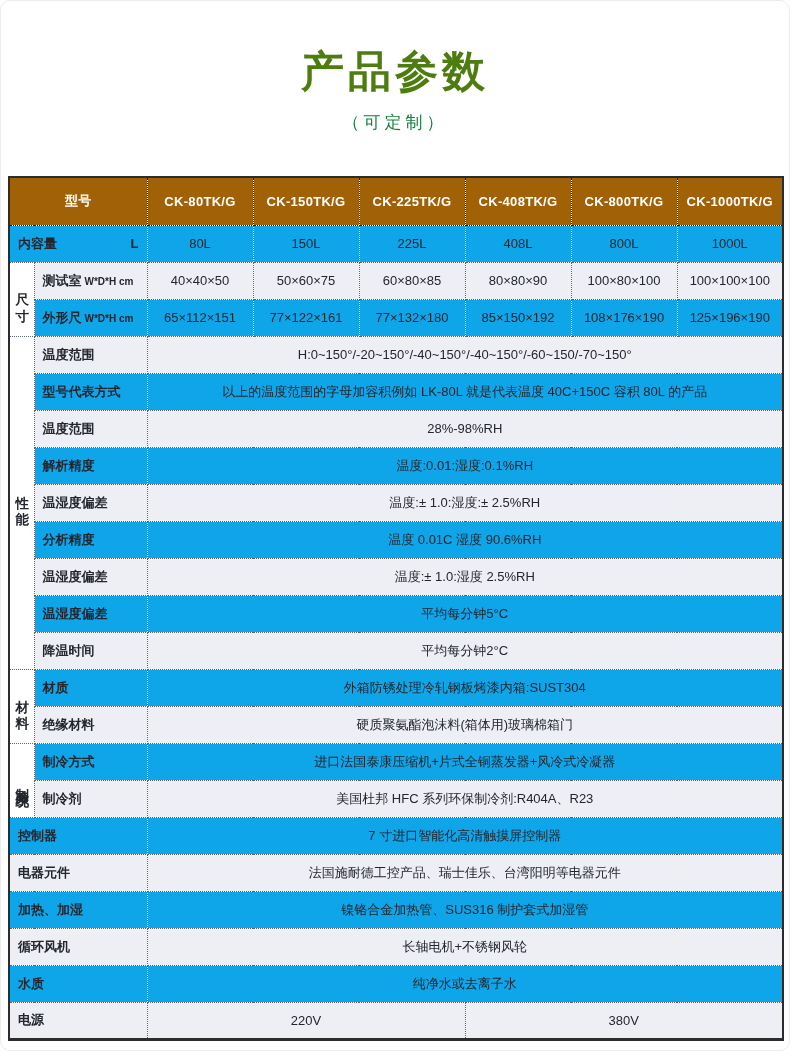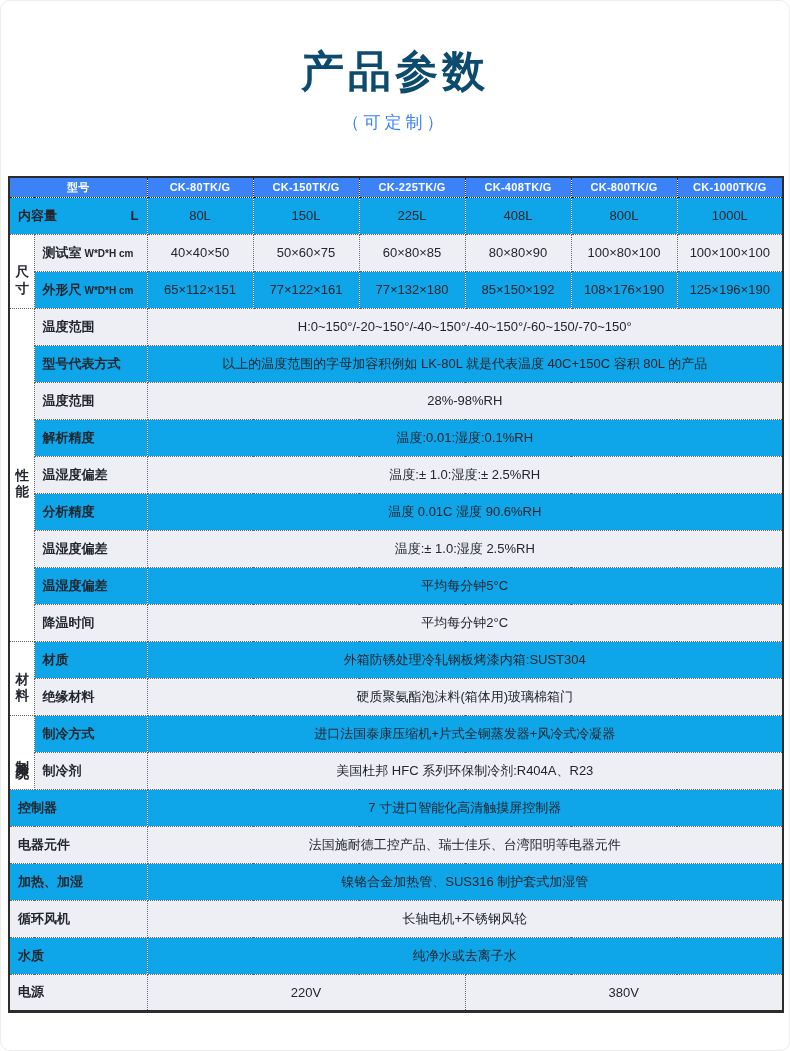--- a/index.html
+++ b/index.html
@@ -4,38 +4,38 @@
 <style>
   html,body{margin:0;padding:0;}
   body{
     width:790px;height:1051px;position:relative;background:#ffffff;
     font-family:"Liberation Sans","DejaVu Sans",sans-serif;
     color:#23262e;overflow:hidden;
   }
   .page-frame{position:absolute;inset:0;border:1px solid #ececec;border-radius:10px;pointer-events:none;}
   .title{
     text-align:center;margin-top:48px;font-size:43px;font-weight:900;
-    color:#0c4a6e;letter-spacing:4px;line-height:1.1;
+    color:#4d7c0f;letter-spacing:4px;line-height:1.1;
   }
   .subtitle{
-    text-align:center;margin-top:16px;font-size:17px;color:#3b82f6;letter-spacing:4px;
+    text-align:center;margin-top:16px;font-size:17px;color:#15803d;letter-spacing:4px;
   }
   table.spec{
     position:absolute;left:8px;top:176px;width:774px;
     border-collapse:collapse;table-layout:fixed;
     border:2px solid #2c2c2c;border-bottom-width:3px;
   }
   .spec th,.spec td{
     border:1px dotted #5c6170;font-size:13px;color:#23262e;
     padding:0 4px;text-align:center;height:37px;box-sizing:border-box;
     overflow:hidden;white-space:nowrap;
   }
   .spec thead th{
-    background:#3b82f6;color:#ffffff;font-weight:700;font-size:11px;
-    height:20px;border-color:#1b1b1b;letter-spacing:0.3px;
+    background:#a16207;color:#ffffff;font-weight:700;font-size:13px;
+    height:48px;border-color:#1b1b1b;letter-spacing:0.3px;
   }
   tr.g td{background:#edeff4;}
   tr.w td{background:#0ea5e9;}
   td.sec{background:#ffffff !important;font-weight:700;padding:0;}
   td.sec .vert{
     display:inline-block;writing-mode:vertical-rl;text-orientation:upright;
     font-size:13.5px;color:#23262e;
   }
   td.sec .sp-wide{letter-spacing:16px;}
   td.sec .sp-tight{letter-spacing:2px;}

